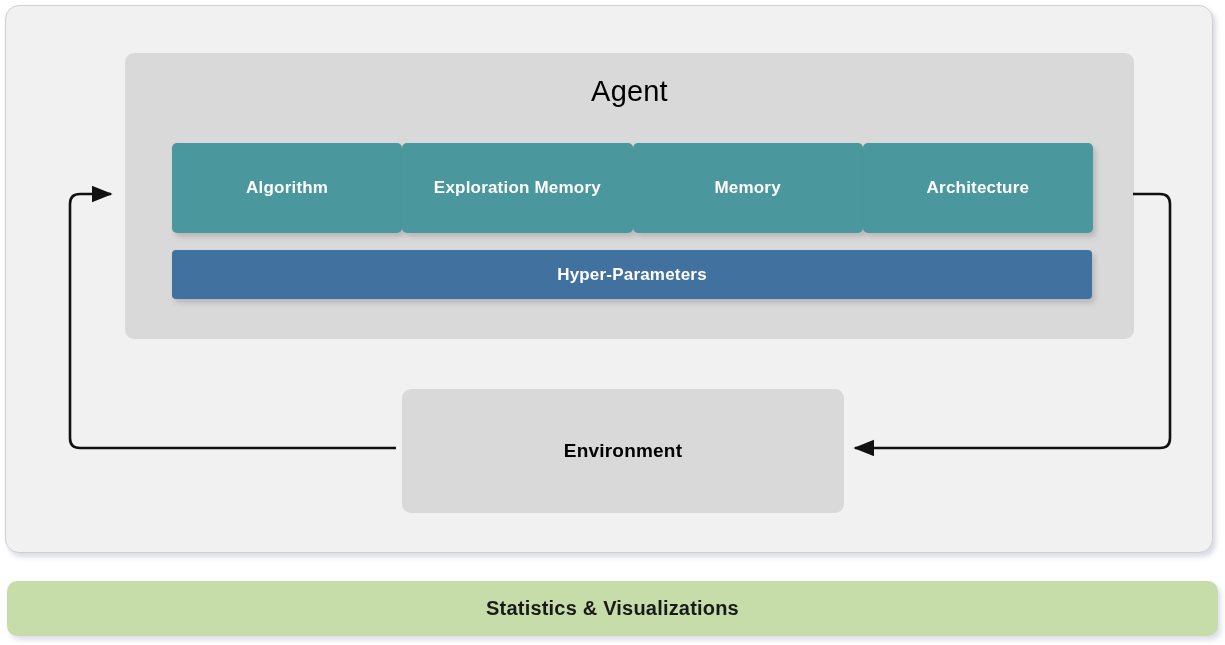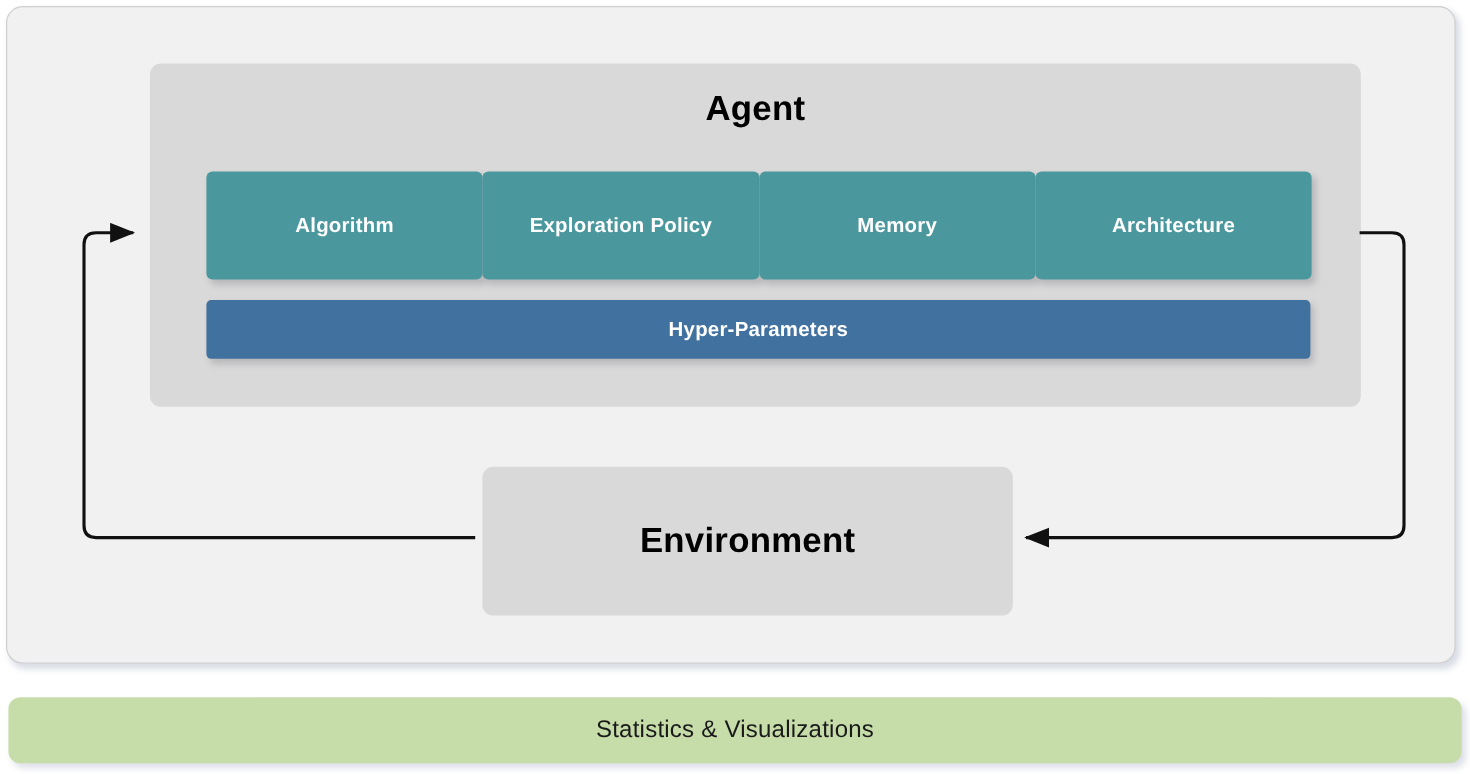--- a/index.html
+++ b/index.html
@@ -48,21 +48,21 @@
     box-sizing: border-box;
   }
 
   .agent-title {
     position: absolute;
     left: 0;
     top: 22px;
     width: 100%;
     text-align: center;
     font-size: 29px;
-    font-weight: bold;
+    font-weight: normal;
     color: #000000;
     letter-spacing: 0.2px;
   }
 
   
   .component-row {
     position: absolute;
     left: 47px;
     top: 90px;
     width: 921px;
@@ -115,21 +115,21 @@
     top: 383px;
     width: 442px;
     height: 124px;
     background: #d9d9d9;
     border-radius: 9px;
     display: flex;
     align-items: center;
     justify-content: center;
   }
   .environment-panel > span {
-    font-size: 29px;
+    font-size: 19px;
     font-weight: bold;
     color: #000000;
     letter-spacing: 0.2px;
   }
 
   
   .stats-bar {
     position: absolute;
     left: 7px;
     top: 581px;
@@ -138,21 +138,21 @@
     background: #c6ddaa;
     border-radius: 10px;
     display: flex;
     align-items: center;
     justify-content: center;
     box-shadow: 3px 4px 5px rgba(120,130,160,0.25);
     box-sizing: border-box;
   }
   .stats-bar > span {
     font-size: 20px;
-    font-weight: normal;
+    font-weight: bold;
     color: #1a1a1a;
     letter-spacing: 0.2px;
   }
 
   
   .loop-svg {
     position: absolute;
     left: 0;
     top: 0;
     width: 1225px;
@@ -168,21 +168,21 @@
   <div class="outer-panel">
 
     <div class="agent-panel">
       <div class="agent-title">Agent</div>
 
       <div class="component-row">
         <div class="component-box">
           <span>Algorithm</span>
         </div>
         <div class="component-box">
-          <span>Exploration Policy</span>
+          <span>Exploration Memory</span>
         </div>
         <div class="component-box">
           <span>Memory</span>
         </div>
         <div class="component-box">
           <span>Architecture</span>
         </div>
       </div>
 
       <div class="hyper-bar">

